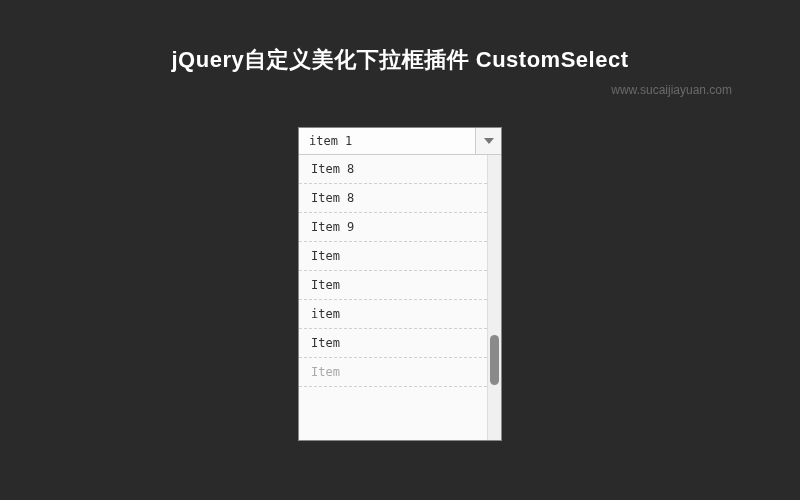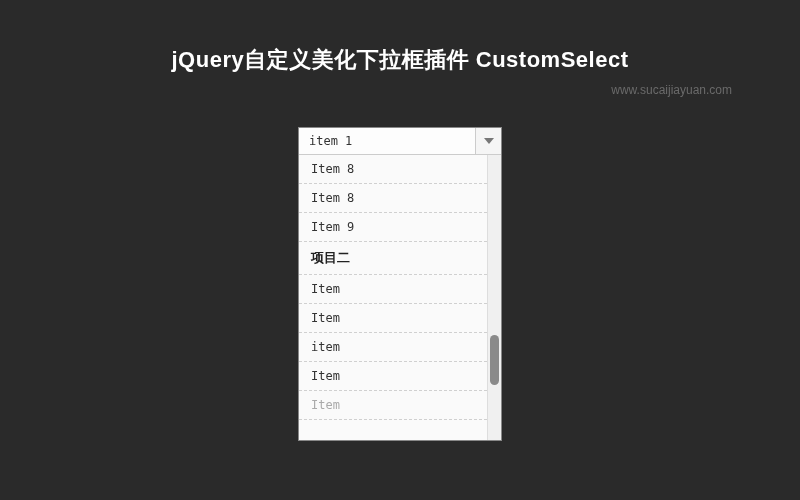--- a/index.html
+++ b/index.html
@@ -117,21 +117,20 @@
       <svg viewBox="0 0 10 6">
           <path d="M0 0 L5 6 L10 0 Z" fill="#777"></path>
         </svg>
     </div>
   </div>
   <div class="dropdown-body">
     <div class="options-list">
       <div class="option-item">Item 8</div>
       <div class="option-item">Item 8</div>
       <div class="option-item">Item 9</div>
-      <div class="option-item group-label">项目二</div>
       <div class="option-item">Item</div>
       <div class="option-item">Item</div>
       <div class="option-item">item</div>
       <div class="option-item">Item</div>
       <div class="option-item faded">Item</div>
     </div>
     <div class="scrollbar-track">
       <div class="scrollbar-thumb"></div>
     </div>
   </div>

